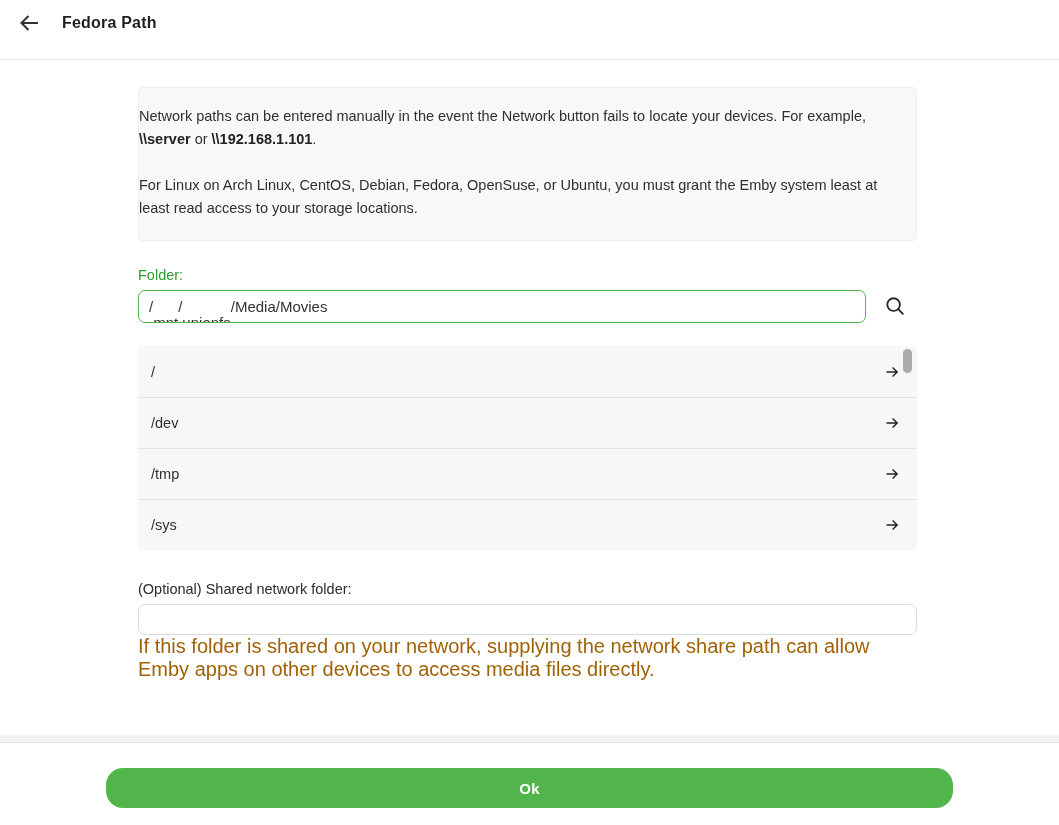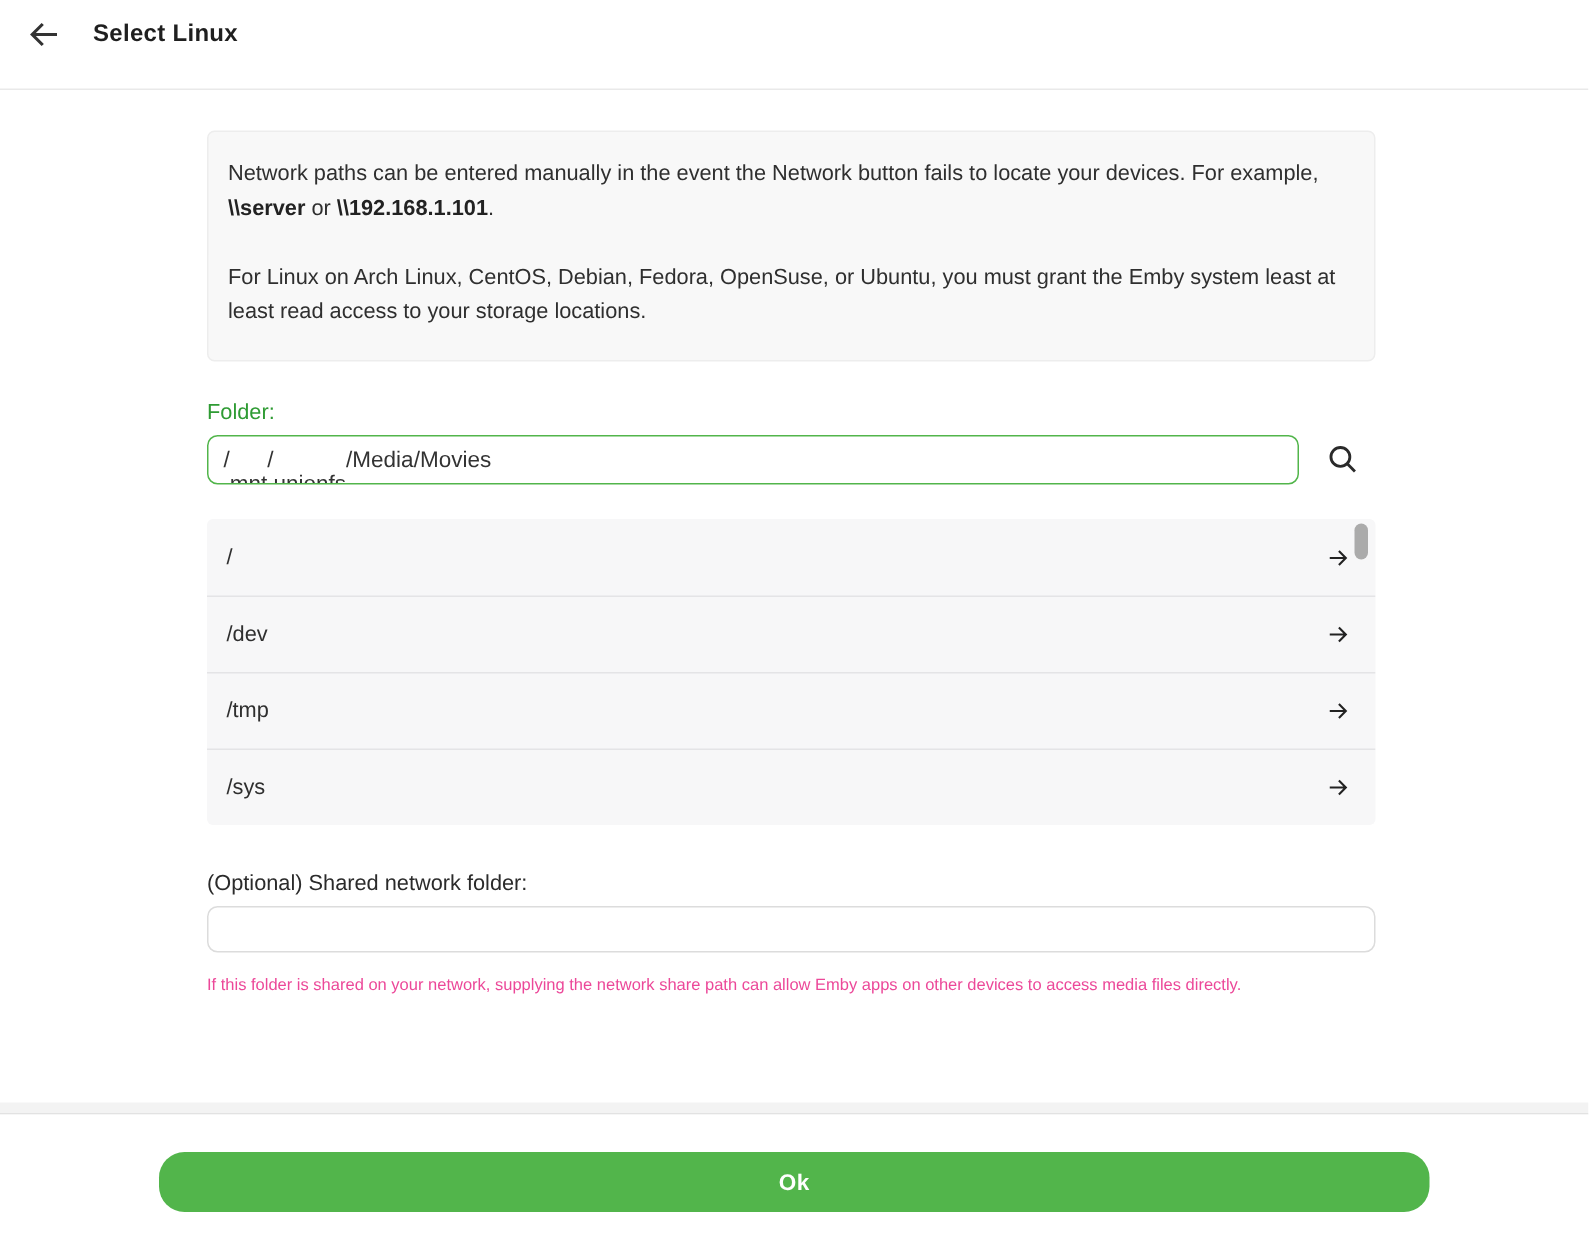--- a/index.html
+++ b/index.html
@@ -12,21 +12,21 @@
     display:flex; align-items:center; padding:0 0 13px 12px; }
   .back-btn { width:34px; height:34px; border:none; background:transparent;
     display:flex; align-items:center; justify-content:center; cursor:pointer; }
   .page-title { font-size:16px; font-weight:bold; color:#1f1f1f; margin-left:16px; letter-spacing:.2px; }
 
   
   .main { flex:1 1 auto; overflow:hidden; }
   .content { width:779px; margin-left:138px; }
 
   .info-box { margin-top:27px; background:#f8f8f8; border:1px solid #ededed;
-    border-radius:5px; padding:17px 16px 20px 13px; font-size:14.5px;
+    border-radius:5px; padding:17px 16px 20px 0; font-size:14.5px;
     line-height:23px; color:#2f2f2f; }
   .info-box p + p { margin-top:23px; }
   .info-box b { font-weight:bold; color:#222; }
 
   .field-label { margin-top:26px; font-size:14.5px; }
   .field-label.green { color:#2e9b33; }
 
   .folder-row { display:flex; align-items:center; margin-top:6px; }
   .text-input { background:#fff; border:1px solid #cfcfcf; border-radius:7px;
     height:33px; font-size:15px; color:#333; display:flex; align-items:center;
@@ -42,21 +42,21 @@
     border-radius:4px; overflow:hidden; }
   .path-row { height:51px; display:flex; align-items:center; justify-content:space-between;
     padding:0 16px 0 13px; cursor:pointer; }
   .path-row + .path-row { border-top:1px solid #e4e4e6; }
   .path-row .path-label { font-size:14.5px; color:#2f2f2f; }
   .scroll-thumb { position:absolute; top:3px; right:5px; width:9px; height:24px;
     background:#ababab; border-radius:5px; }
 
   .shared-label { margin-top:31px; font-size:14.5px; color:#2b2b2b; }
   .shared-input { margin-top:7px; width:779px; height:31px; border:1px solid #dcdcdc; }
-  .helper-text { margin-top:11px; font-size:11px; line-height:23px; color:#ec4899; width:779px; }
+  .helper-text { margin-top:0; font-size:20px; line-height:23px; color:#a16207; width:779px; }
 
   
   .pre-footer-band { flex:0 0 8px; background:#f3f3f3; border-bottom:1px solid #e2e2e2; }
   .footer { flex:0 0 82px; background:#fff; display:flex; justify-content:center;
     align-items:flex-start; padding-top:25px; }
   .ok-button { width:847px; height:40px; background:#52b54b; border:none; border-radius:17px;
     color:#fff; font-size:15px; font-weight:bold; font-family:"Liberation Sans", sans-serif;
     letter-spacing:.3px; cursor:pointer; }
 
   svg { display:block; }
@@ -67,21 +67,21 @@
 <div class="page">
 
   <div class="topbar">
     <button class="back-btn">
       <span>
         <svg width="24" height="24" viewBox="0 0 24 24">
           <path d="M21 12H4.5M11.5 5l-7 7 7 7" fill="none" stroke="#333" stroke-width="2.1"></path>
         </svg>
       </span>
     </button>
-    <div class="page-title">Select Linux</div>
+    <div class="page-title">Fedora Path</div>
   </div>
 
   <div class="main">
     <div class="content">
 
       <div class="info-box">
         <p><span>Network paths can be entered manually in the event the Network button fails to locate your devices. For example, </span><b>\\server</b><span> or </span><b>\\192.168.1.101</b><span>.</span></p>
         <p>For Linux on Arch Linux, CentOS, Debian, Fedora, OpenSuse, or Ubuntu, you must grant the Emby system least at least read access to your storage locations.</p>
       </div>
 

